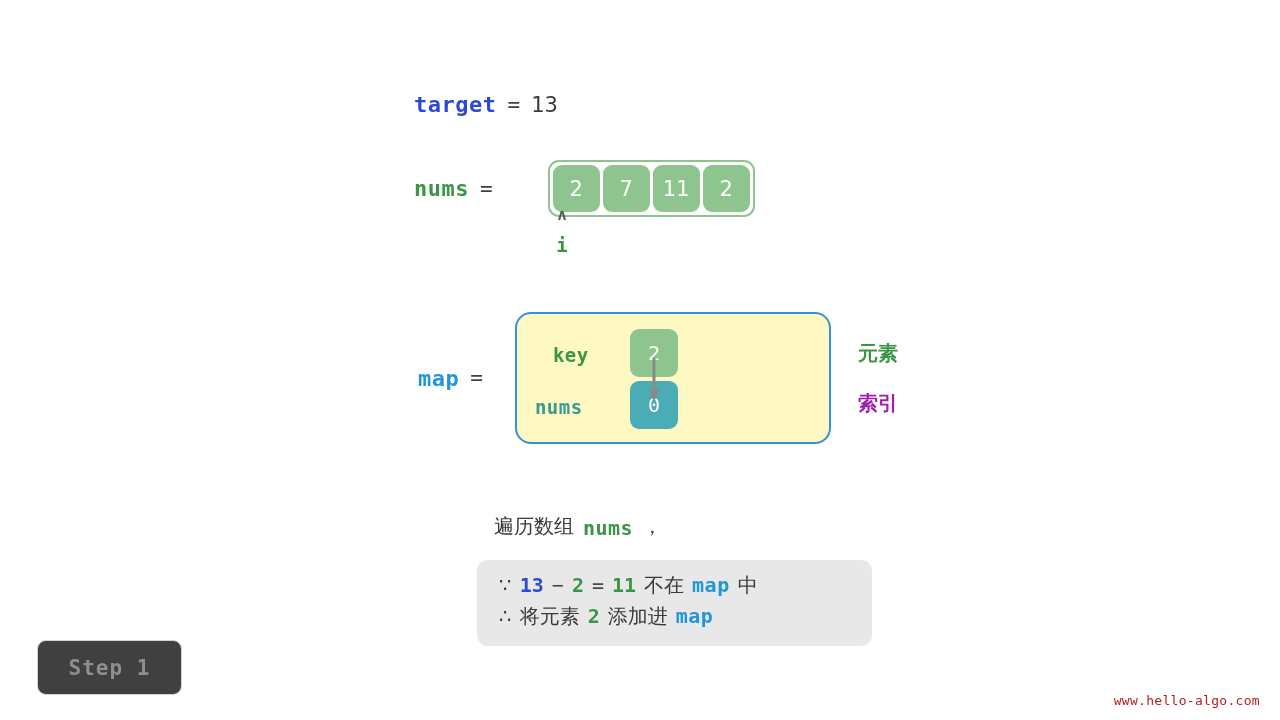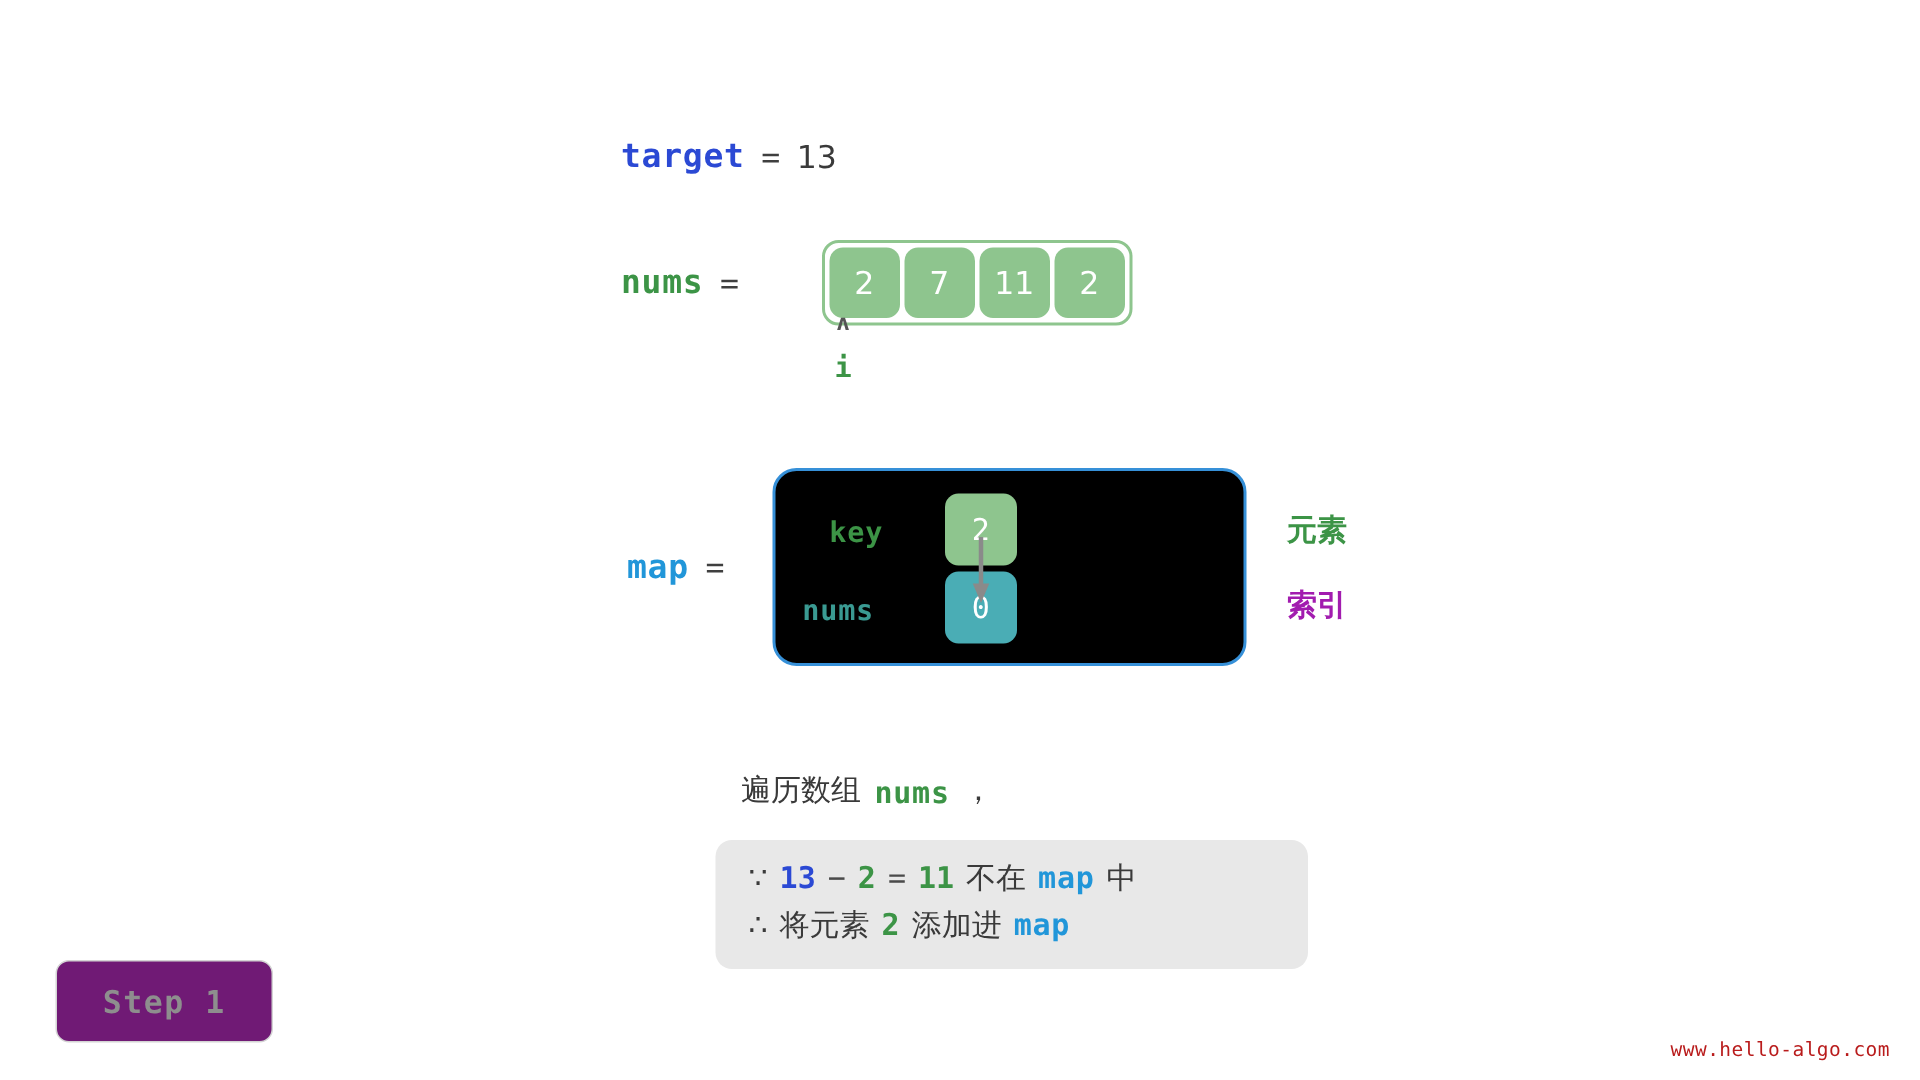--- a/index.html
+++ b/index.html
@@ -120,21 +120,21 @@
     font-weight: bold;
     font-size: 22px;
     color: #2196d9;
     letter-spacing: 0.5px;
   }
   #map-eq { margin-left: 11px; }
   #map-box {
     margin-left: 32px;
     width: 312px;
     height: 128px;
-    background: #000000;
+    background: #fef9c3;
     border: 2.5px solid #3690d8;
     border-radius: 16px;
     position: relative;
   }
   .kv-label {
     position: absolute;
     font-family: "DejaVu Sans Mono", monospace;
     font-weight: bold;
     font-size: 19px;
     letter-spacing: 0.5px;
@@ -250,21 +250,21 @@
 
   
   #step-badge {
     position: absolute;
     left: 37px;
     top: 640px;
     width: 143px;
     height: 53px;
     border: 1.5px solid #d4d4d4;
     border-radius: 9px;
-    background: #701a75;
+    background: #404040;
     display: flex;
     align-items: center;
     justify-content: center;
   }
   #step-label {
     font-family: "DejaVu Sans Mono", monospace;
     font-weight: bold;
     font-size: 21px;
     color: #8e8e8e;
     letter-spacing: 1px;

